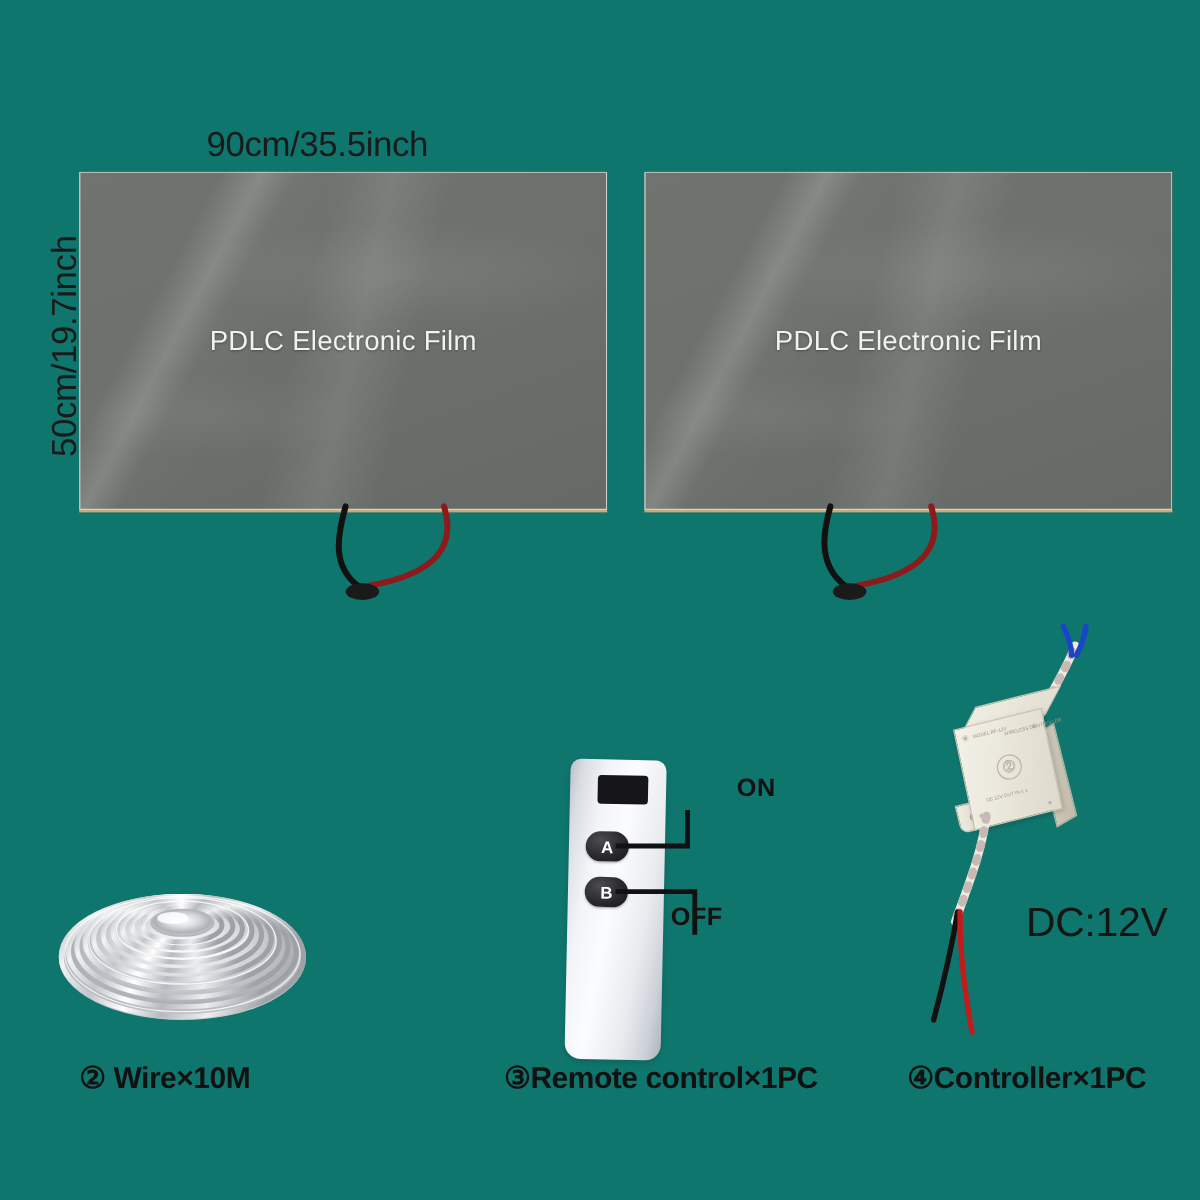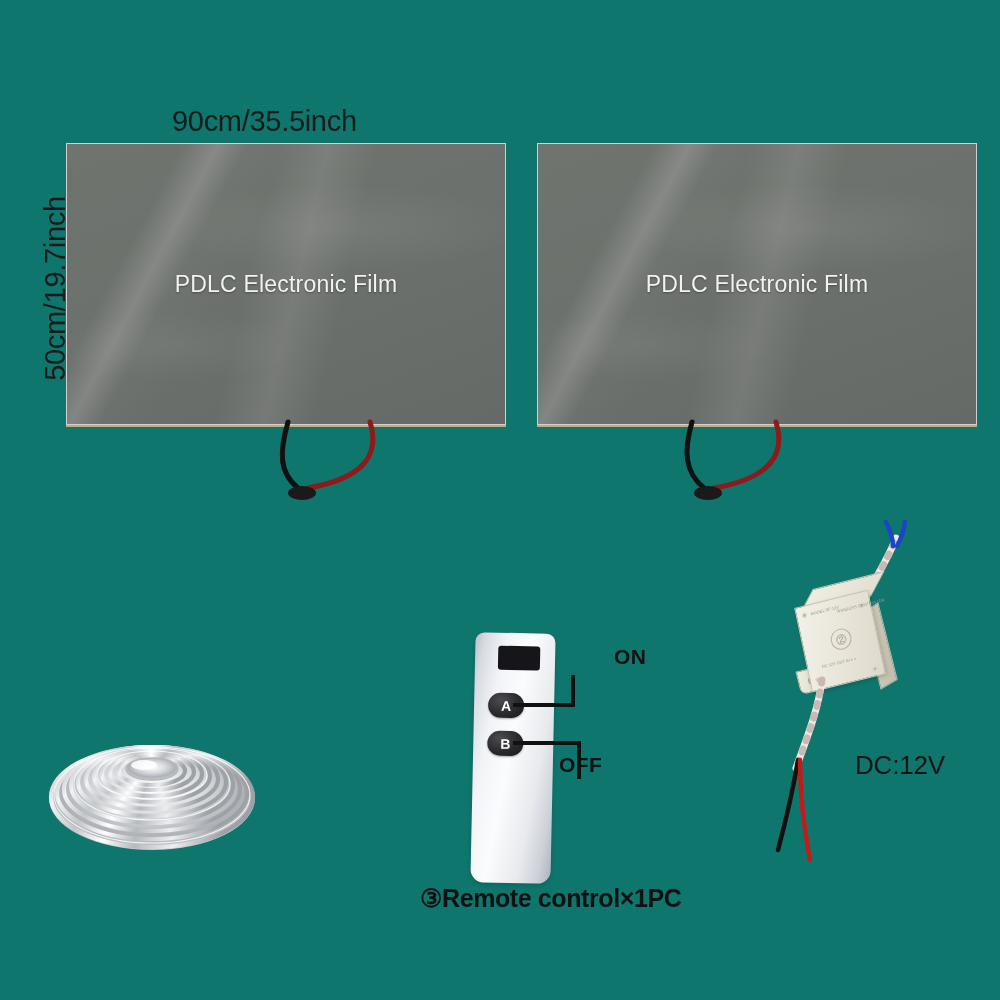--- a/index.html
+++ b/index.html
@@ -237,21 +237,21 @@
     height: 7px;
     border-radius: 50%;
     background: #bdb7a7;
     box-shadow: 0 0 0 1px #a9a393 inset;
   }
 
   #label-dc {
     position: absolute;
     left: 95px;
     top: 230px;
-    font-size: 26px;
+    font-size: 34px;
     color: #141414;
     letter-spacing: -0.2px;
     white-space: nowrap;
   }
 
   
   .caption {
     position: absolute;
     font-size: 25px;
     color: #111111;
@@ -323,20 +323,21 @@
       </g>
       <g fill="none" stroke="rgba(255,255,255,0.8)" stroke-width="1.1">
         <ellipse cx="107" cy="67" rx="98" ry="48"></ellipse>
         <ellipse cx="107" cy="56" rx="78" ry="36"></ellipse>
         <ellipse cx="107" cy="47" rx="55" ry="24"></ellipse>
       </g>
       <ellipse cx="107" cy="41" rx="26" ry="11" fill="url(#metalCore)" stroke="#b4b7bc" stroke-width="1.4"></ellipse>
       <ellipse cx="99" cy="37" rx="13" ry="5" fill="rgba(255,255,255,0.85)"></ellipse>
     </svg>
   </div>
+  <div class="caption" id="cap-wire">② Wire×10M</div>
 
   <div id="remote-wrap">
     <div class="remote-body">
       <div class="remote-ir"></div>
       <div class="remote-btn" id="btn-a">A</div>
       <div class="remote-btn" id="btn-b">B</div>
     </div>
     <svg style="position:absolute; left:0; top:0; width:200px; height:255px;" viewBox="0 0 200 255">
       <path d="M 60 80 L 118 80 L 118 52" fill="none" stroke="#111111" stroke-width="4" stroke-linecap="square"></path>
       <path d="M 60 118 L 124 118 L 124 152" fill="none" stroke="#111111" stroke-width="4" stroke-linecap="square"></path>
@@ -375,14 +376,15 @@
 
     <svg style="position:absolute; left:0; top:0; width:230px; height:360px;" viewBox="0 0 230 360">
       <path d="M 62 160 C 58 190, 48 215, 36 248" fill="none" stroke="#efe9e2" stroke-width="7" stroke-linecap="round"></path>
       <path d="M 62 160 C 58 190, 48 215, 36 248" fill="none" stroke="#c9b9b4" stroke-width="7" stroke-linecap="round" stroke-dasharray="3 9"></path>
       <path d="M 38 240 C 32 276, 26 300, 18 330" fill="none" stroke="#111111" stroke-width="4.5" stroke-linecap="round"></path>
       <path d="M 40 240 C 40 278, 44 306, 50 340" fill="none" stroke="#c01c1c" stroke-width="4.5" stroke-linecap="round"></path>
     </svg>
 
     <div id="label-dc">DC:12V</div>
   </div>
+  <div class="caption" id="cap-ctrl">④Controller×1PC</div>
 
 </div>
 
 </body></html>

